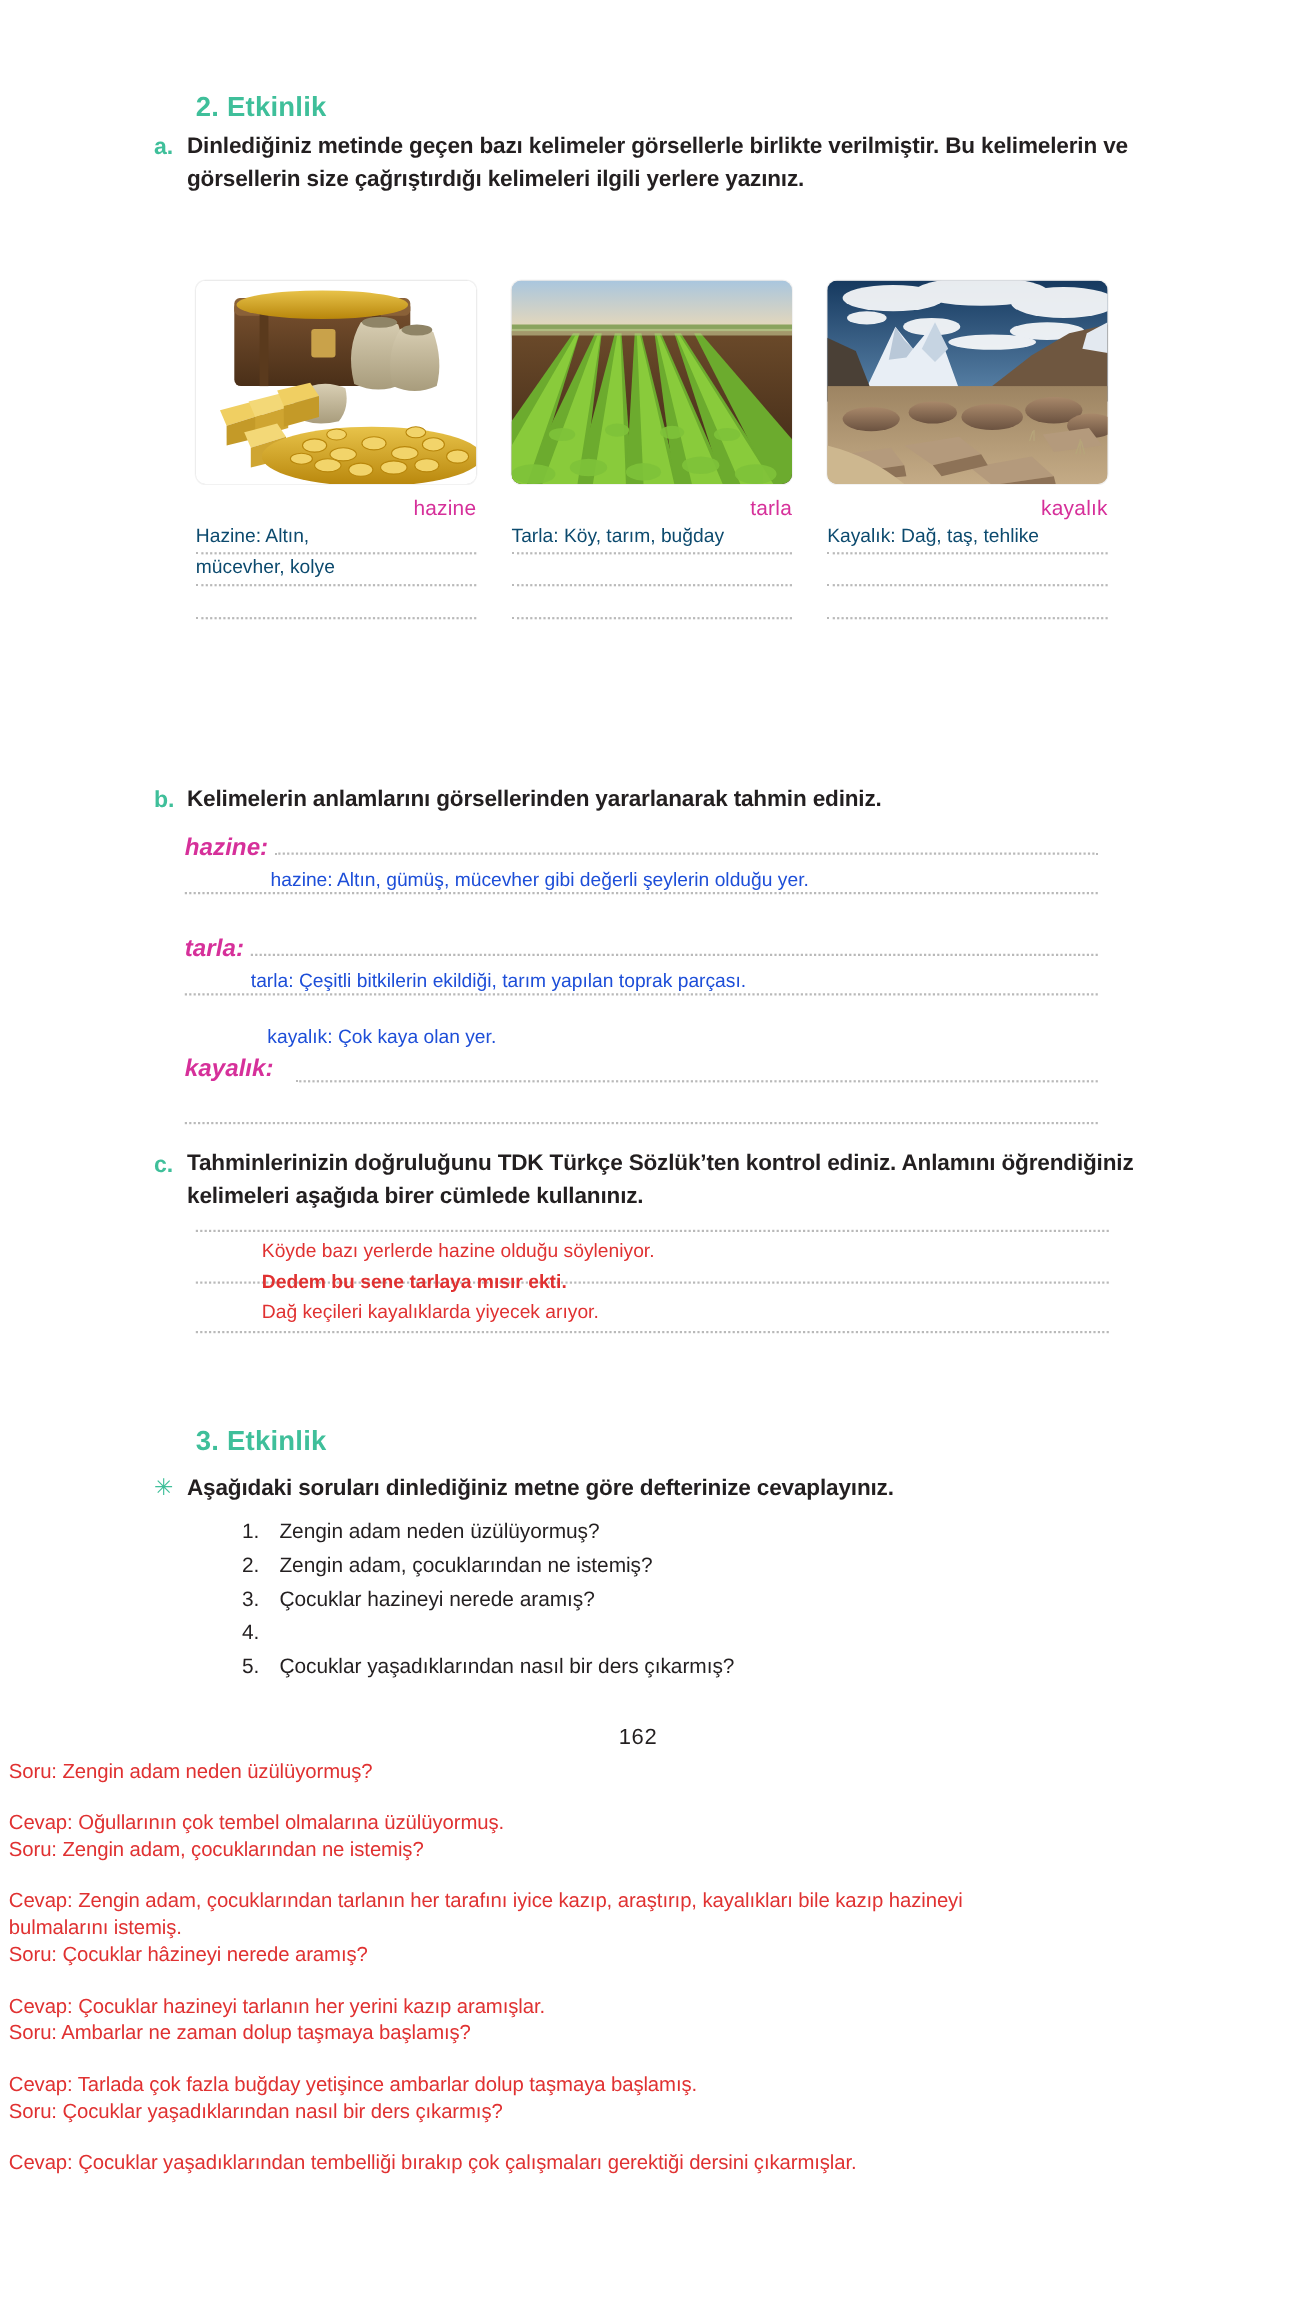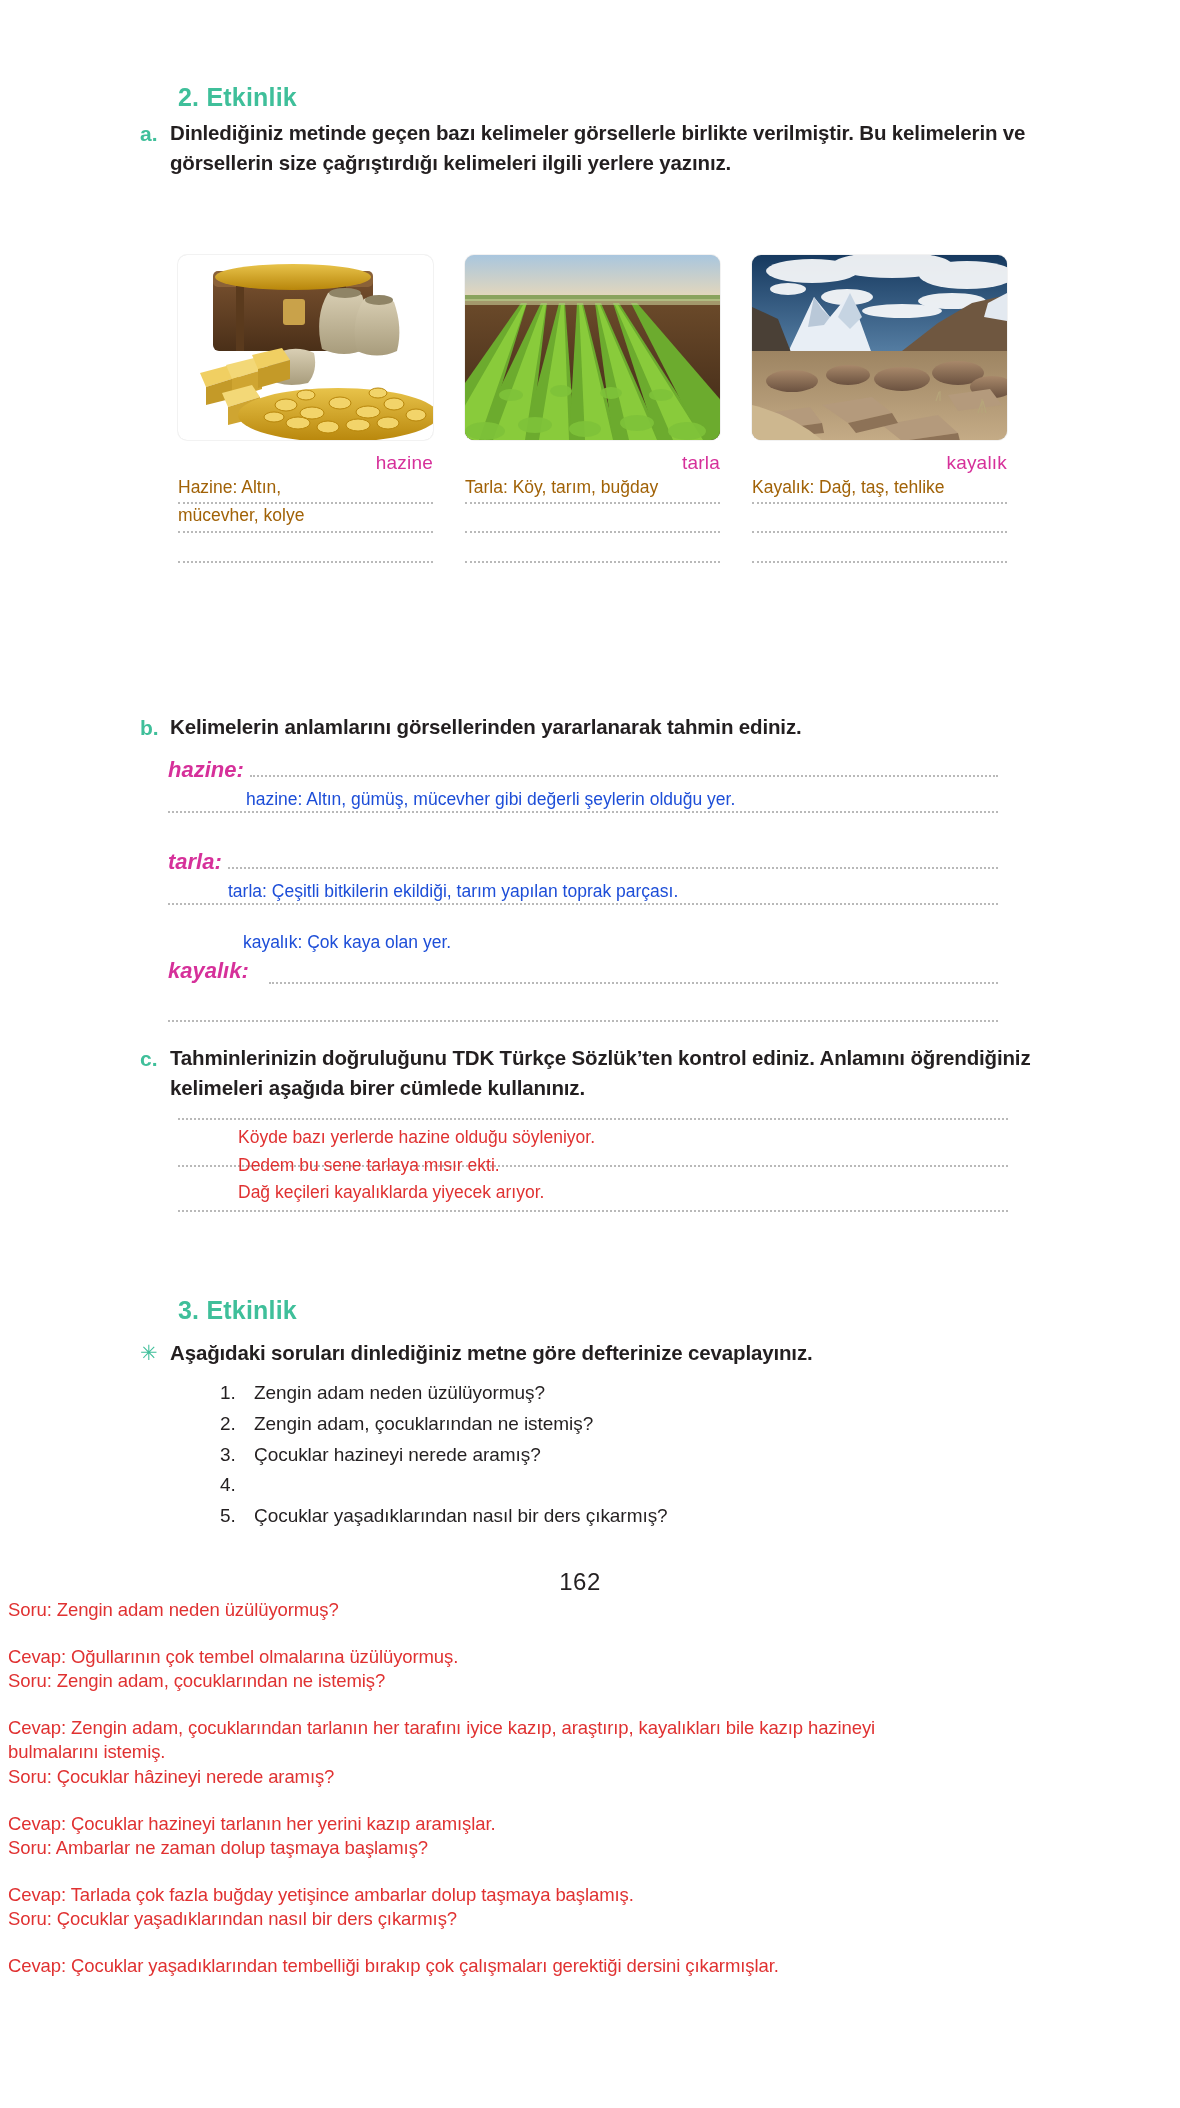--- a/index.html
+++ b/index.html
@@ -53,21 +53,21 @@
     width:255px; height:185px; border-radius:9px; overflow:hidden;
     position:relative; background:#ddd;
     box-shadow:0 0 0 1px rgba(0,0,0,.05);
   }
   .photo svg { display:block; width:100%; height:100%; }
   .cap {
     text-align:right; color:#d6309a; font-size:19px; margin-top:12px;
     letter-spacing:.2px;
   }
   
-  .hw { color:#a16207; font-size:17.5px; line-height:1.28; }
+  .hw { color:#0c4a6e; font-size:17.5px; line-height:1.28; }
 
   .ans-lines { margin-top:2px; }
   .dotline {
     border-bottom:2px dotted #b9b9b9;
     height:0; margin-top:4px;
   }
 
   
   .defrow { position:absolute; left:168px; width:830px; }
   .defword {
@@ -90,21 +90,21 @@
 
   
   #qlist { position:absolute; left:220px; top:1378px; width:760px; }
   #qlist .qrow { display:flex; font-size:19px; line-height:1.62; color:#231f20; }
   #qlist .qnum { width:34px; flex:0 0 34px; }
   #qlist .qtxt { letter-spacing:-.05px;text-align:right; }
 
   
   #pageno {
     position:absolute; left:0; top:1568px; width:1180px; text-align:center;
-    font-size:24px; color:#231f20; letter-spacing:.5px;
+    font-size:20px; color:#231f20; letter-spacing:.5px;
   }
   #pageno span { position:relative; left:-10px; }
 
   
   #qa { position:absolute; left:8px; top:1598px; width:1165px; }
   #qa .qa-line {
     color:#e03131; font-size:18.5px; line-height:1.33; letter-spacing:-.1px;
   }
   #qa .qa-soru { margin-top:0; }
   #qa .qa-cevap { margin-top:22px; }
@@ -388,21 +388,21 @@
     <div class="body">Tahminlerinizin doğruluğunu TDK Türkçe Sözlük’ten kontrol ediniz. Anlamını öğrendiğiniz kelimeleri aşağıda birer cümlede kullanınız.</div>
   </div>
 
   <div id="sec-c-lines">
     <div style="position:relative; height:33px;">
       <div class="sdot" style="position:absolute; left:0; right:0; top:0;"></div>
       <div class="shw" style="top:9px;">Köyde bazı yerlerde hazine olduğu söyleniyor.</div>
     </div>
     <div style="position:relative; height:31px;">
       <div class="sdot" style="position:absolute; left:0; right:0; top:14px;"></div>
-      <div class="shw" style="top:4px;">Dedem bu sene tarlaya mısır ekti.</div>
+      <div class="shw" style="top:4px;font-weight:bold;">Dedem bu sene tarlaya mısır ekti.</div>
     </div>
     <div style="position:relative; height:36px;">
       <div class="shw" style="top:0px;">Dağ keçileri kayalıklarda yiyecek arıyor.</div>
       <div class="sdot" style="position:absolute; left:0; right:0; top:28px;"></div>
     </div>
   </div>
 
   <div class="etkinlik-title" id="etk3-title">3. Etkinlik</div>
 
   <div id="instr-star">

